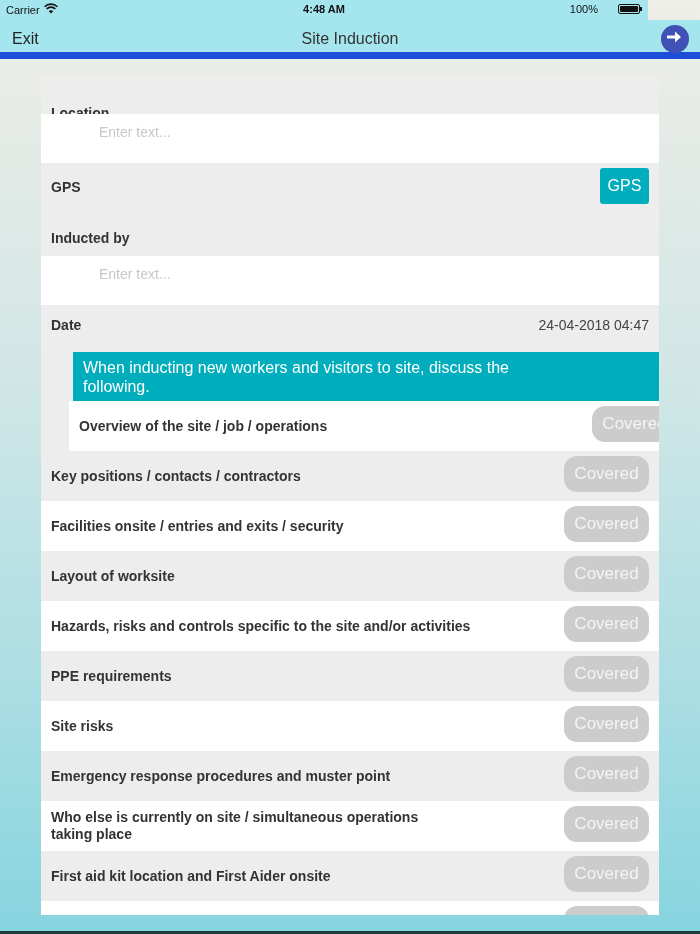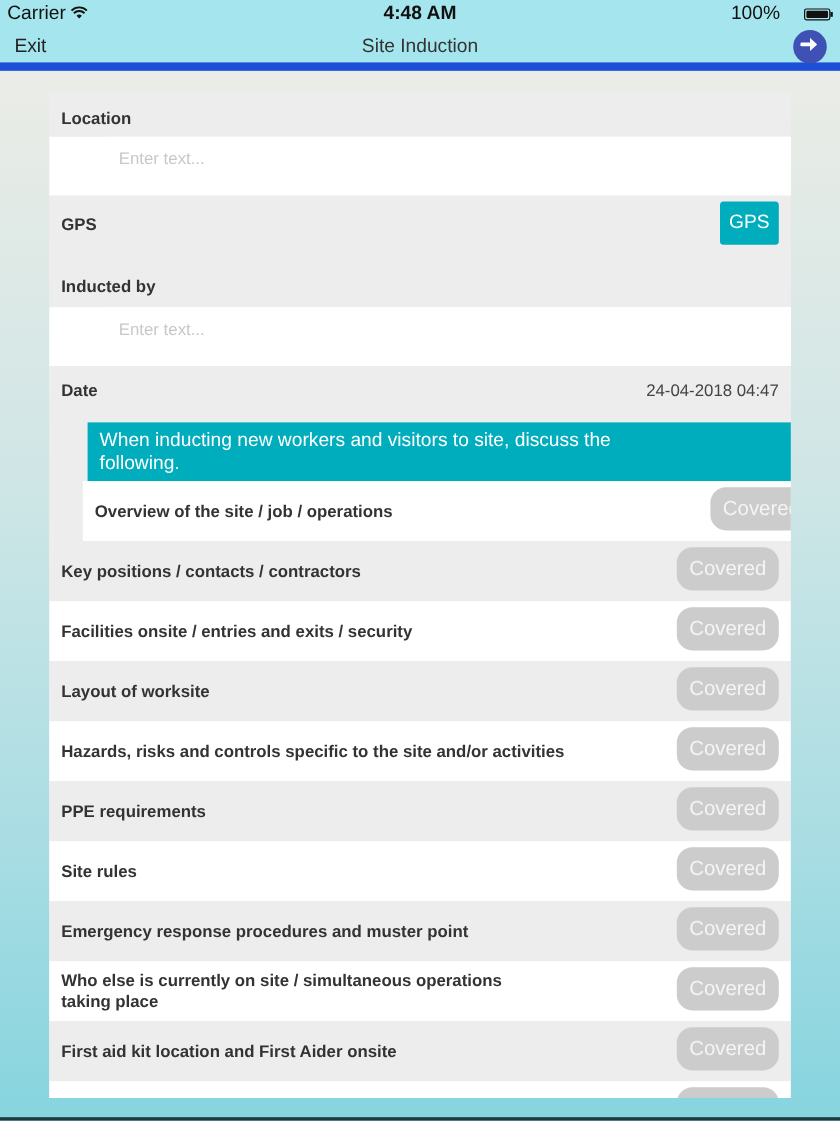--- a/index.html
+++ b/index.html
@@ -3,23 +3,23 @@
 <meta charset="utf-8">
 <style>
   * { box-sizing: border-box; margin: 0; padding: 0; }
   html, body { width: 700px; height: 934px; overflow: hidden; }
   body {
     font-family: "Liberation Sans", "DejaVu Sans", sans-serif;
     position: relative;
     background: linear-gradient(to bottom, #efeee8 0px, #e6ebe6 120px, #cfe6e6 400px, #a9dde3 700px, #86d4df 934px);
   }
   .statusbar {
-    position: absolute; left: 0; top: 0; width: 700px; height: 20px;
+    position: absolute; left: 0; top: 0; width: 648px; height: 20px;
     background: #a5e5ee;
-    font-size: 16px; color: #111;
+    font-size: 11px; color: #111;
   }
   .statusbar .carrier { position: absolute; left: 6px; top: 3px; display: flex; align-items: center; gap: 4px; }
   .statusbar .time { position: absolute; left: 0; right: 0; top: 3px; text-align: center; font-weight: bold; }
   .statusbar .battery { position: absolute; right: 8px; top: 3px; display: flex; align-items: center; gap: 20px; }
   .batt-icon { width: 22px; height: 10px; border: 1px solid #111; border-radius: 2px; padding: 1px; position: relative; }
   .batt-icon::before { content: ""; display: block; width: 100%; height: 100%; background: #111; border-radius: 1px; }
   .batt-icon::after { content: ""; position: absolute; right: -3px; top: 2px; width: 2px; height: 4px; background: #111; }
 
   .navbar {
     position: absolute; left: 0; top: 20px; width: 700px; height: 39px;
@@ -107,21 +107,21 @@
           <path d="M1 7 H11" stroke="#fff" stroke-width="3" stroke-linecap="round"></path>
           <path d="M8 1.5 L14 7 L8 12.5 Z" fill="#fff"></path>
         </svg>
     </span>
   </div>
 </div>
 
 <div class="card">
 
   <div class="row gray" style="top:0;height:37px;">
-    <div class="label" style="top:13px;">Location</div>
+    <div class="label" style="top:28px;">Location</div>
   </div>
 
   <div class="row white input-row" style="top:37px;height:49px;">
     <input type="text" placeholder="Enter text..." style="">
   </div>
 
   <div class="row gray" style="top:86px;height:55px;">
     <div class="label" style="top:16px;">GPS</div>
     <div class="gps-btn">GPS</div>
   </div>
@@ -161,21 +161,21 @@
   </div>
   <div class="row white check-row" style="top:524px;">
     <div class="check-text" style="width:480px;">Hazards, risks and controls specific to the site and/or activities</div>
     <div class="covered-btn">Covered</div>
   </div>
   <div class="row gray check-row" style="top:574px;">
     <div class="check-text">PPE requirements</div>
     <div class="covered-btn">Covered</div>
   </div>
   <div class="row white check-row" style="top:624px;">
-    <div class="check-text">Site rules</div>
+    <div class="check-text">Site risks</div>
     <div class="covered-btn">Covered</div>
   </div>
   <div class="row gray check-row" style="top:674px;">
     <div class="check-text">Emergency response procedures and muster point</div>
     <div class="covered-btn">Covered</div>
   </div>
   <div class="row white check-row" style="top:724px;">
     <div class="check-text" style="width:390px;">Who else is currently on site / simultaneous operations taking place</div>
     <div class="covered-btn">Covered</div>
   </div>

